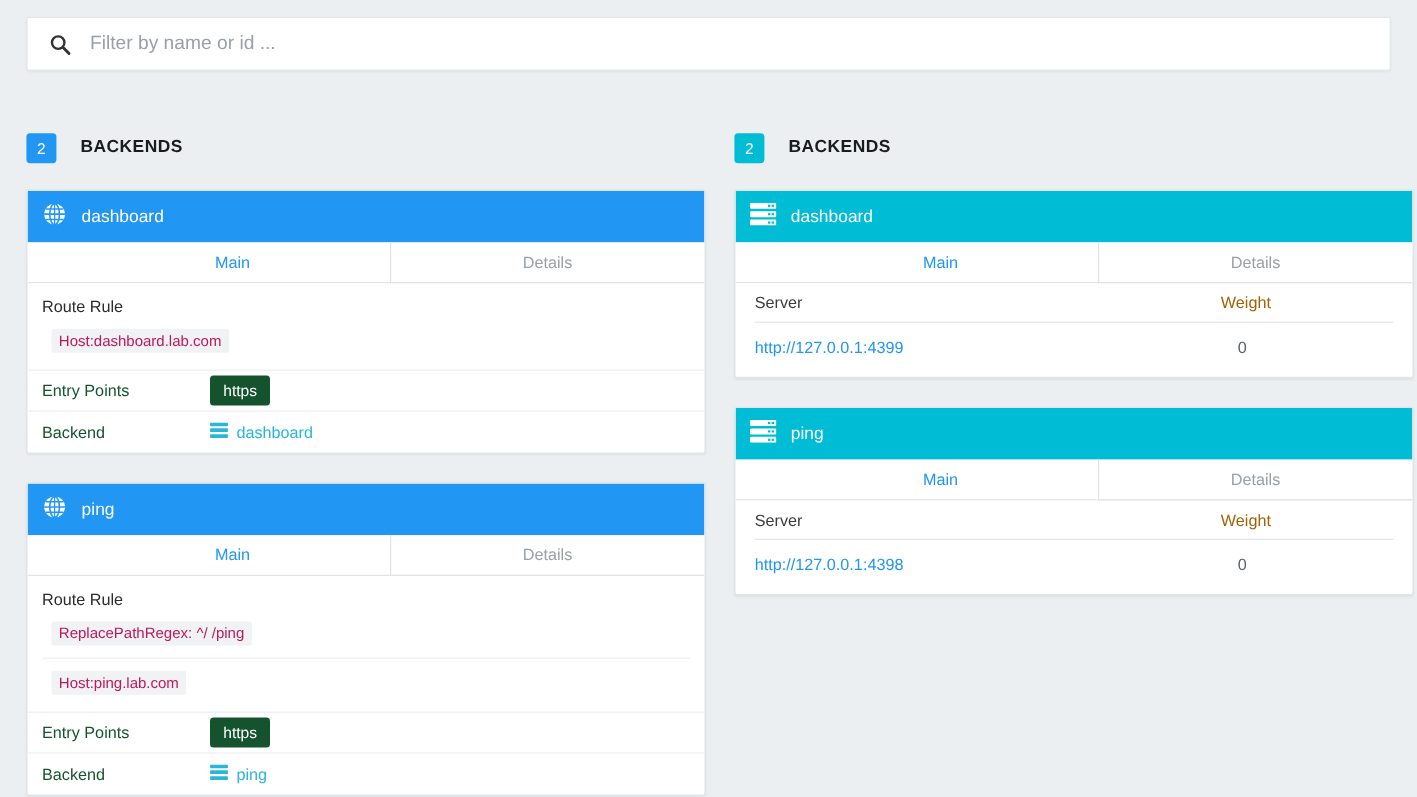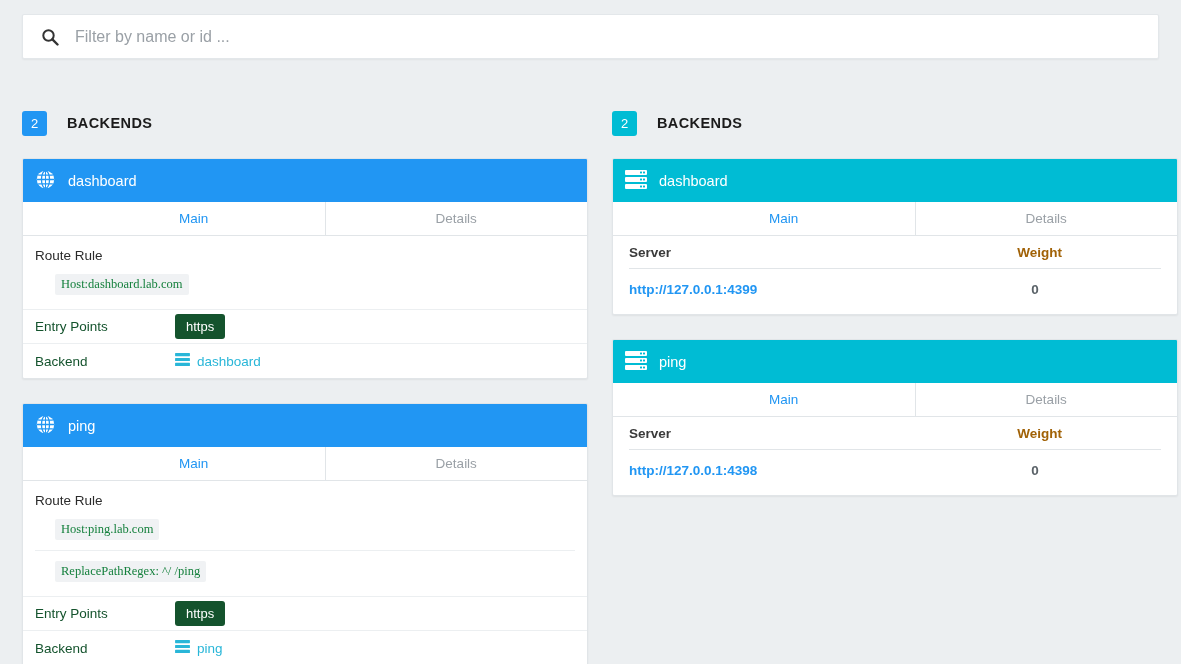--- a/index.html
+++ b/index.html
@@ -99,42 +99,42 @@
 
   
   .row { border-bottom: 1px solid #eceff1; }
   .row:last-child { border-bottom: 0; }
   .rule-block { padding: 12px 12px 4px 12px; }
   .rule-label { font-size: 13.5px; color: #2b2b2b; margin-bottom: 11px; }
   .rule-line { padding: 0 0 10px 0; }
   .rule-line + .rule-line { border-top: 1px solid #eceff1; padding-top: 10px; }
   .code {
     display: inline-block;
-    font-family: Liberation Serif, serif;
-    font-size: 12.5px; color: #15803d;
+    font-family: Liberation Sans, sans-serif;
+    font-size: 12.5px; color: #be185d;
     background: #f0f2f4;
     padding: 3px 6px;
     border-radius: 2px;
-    margin-left: 20px;
+    margin-left: 8px;
   }
   .kv { display: flex; align-items: center; min-height: 34px; padding: 0 12px; }
   .kv .k { width: 140px; font-size: 13.5px; color: #14532d; }
   .chip {
     background: #14532d; color: #fff;
     font-size: 13px; border-radius: 3px;
     padding: 5px 11px; display: inline-block; text-align: right;
   }
   .blink {
     display: flex; align-items: center;
     color: #29b6d8; font-size: 13.5px; text-decoration: none;
   }
   .blink .lbl { margin-left: 7px; }
 
   
-  .btable { padding: 0 16px 8px 16px; font-weight: bold; }
+  .btable { padding: 0 16px 8px 16px; }
   .btr { display: flex; align-items: center; height: 33px; }
   .bth { border-bottom: 1px solid #e1e5e8; }
   .bc-server { flex: 0 0 73%; font-size: 13.5px; color: #3b3b3b; }
   .bc-weight { flex: 1; font-size: 13.5px; color: #a16207; }
   .btd .bc-server a { color: #2196f3; text-decoration: none; font-size: 13.5px; }
   .btd .bc-weight { color: #5a6268; }
   .btd { margin-top: 4px; gap: 14px; }
 </style>
 </head>
 <body>
@@ -215,24 +215,24 @@
         </span>
         <span class="hname">ping</span>
       </div>
       <div class="card-tabs">
         <div class="ctab active">Main</div>
         <div class="ctab">Details</div>
       </div>
       <div class="row rule-block">
         <div class="rule-label">Route Rule</div>
         <div class="rule-line">
+          <span class="code">ReplacePathRegex: ^/ /ping</span>
+        </div>
+        <div class="rule-line">
           <span class="code">Host:ping.lab.com</span>
-        </div>
-        <div class="rule-line">
-          <span class="code">ReplacePathRegex: ^/ /ping</span>
         </div>
       </div>
       <div class="row kv">
         <div class="k">Entry Points</div>
         <span class="chip">https</span>
       </div>
       <div class="row kv">
         <div class="k">Backend</div>
         <a class="blink" href="#">
           <span>

